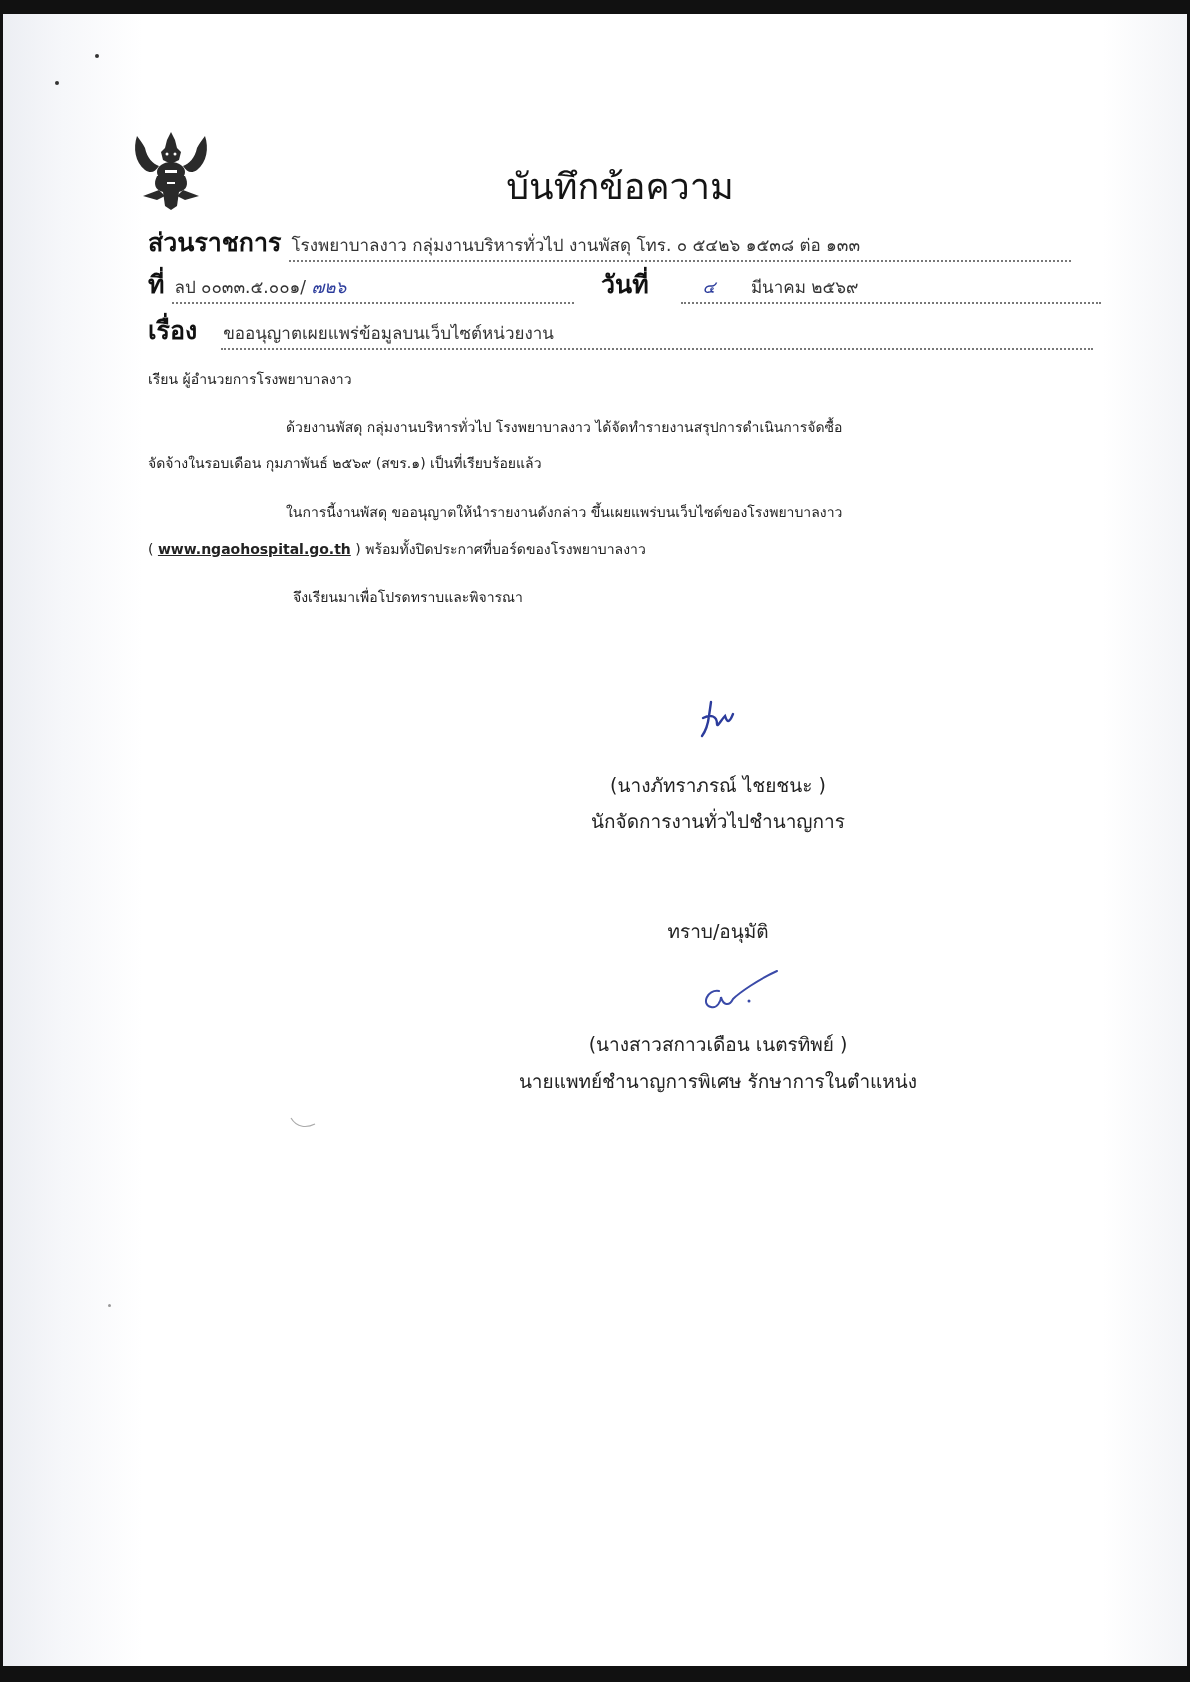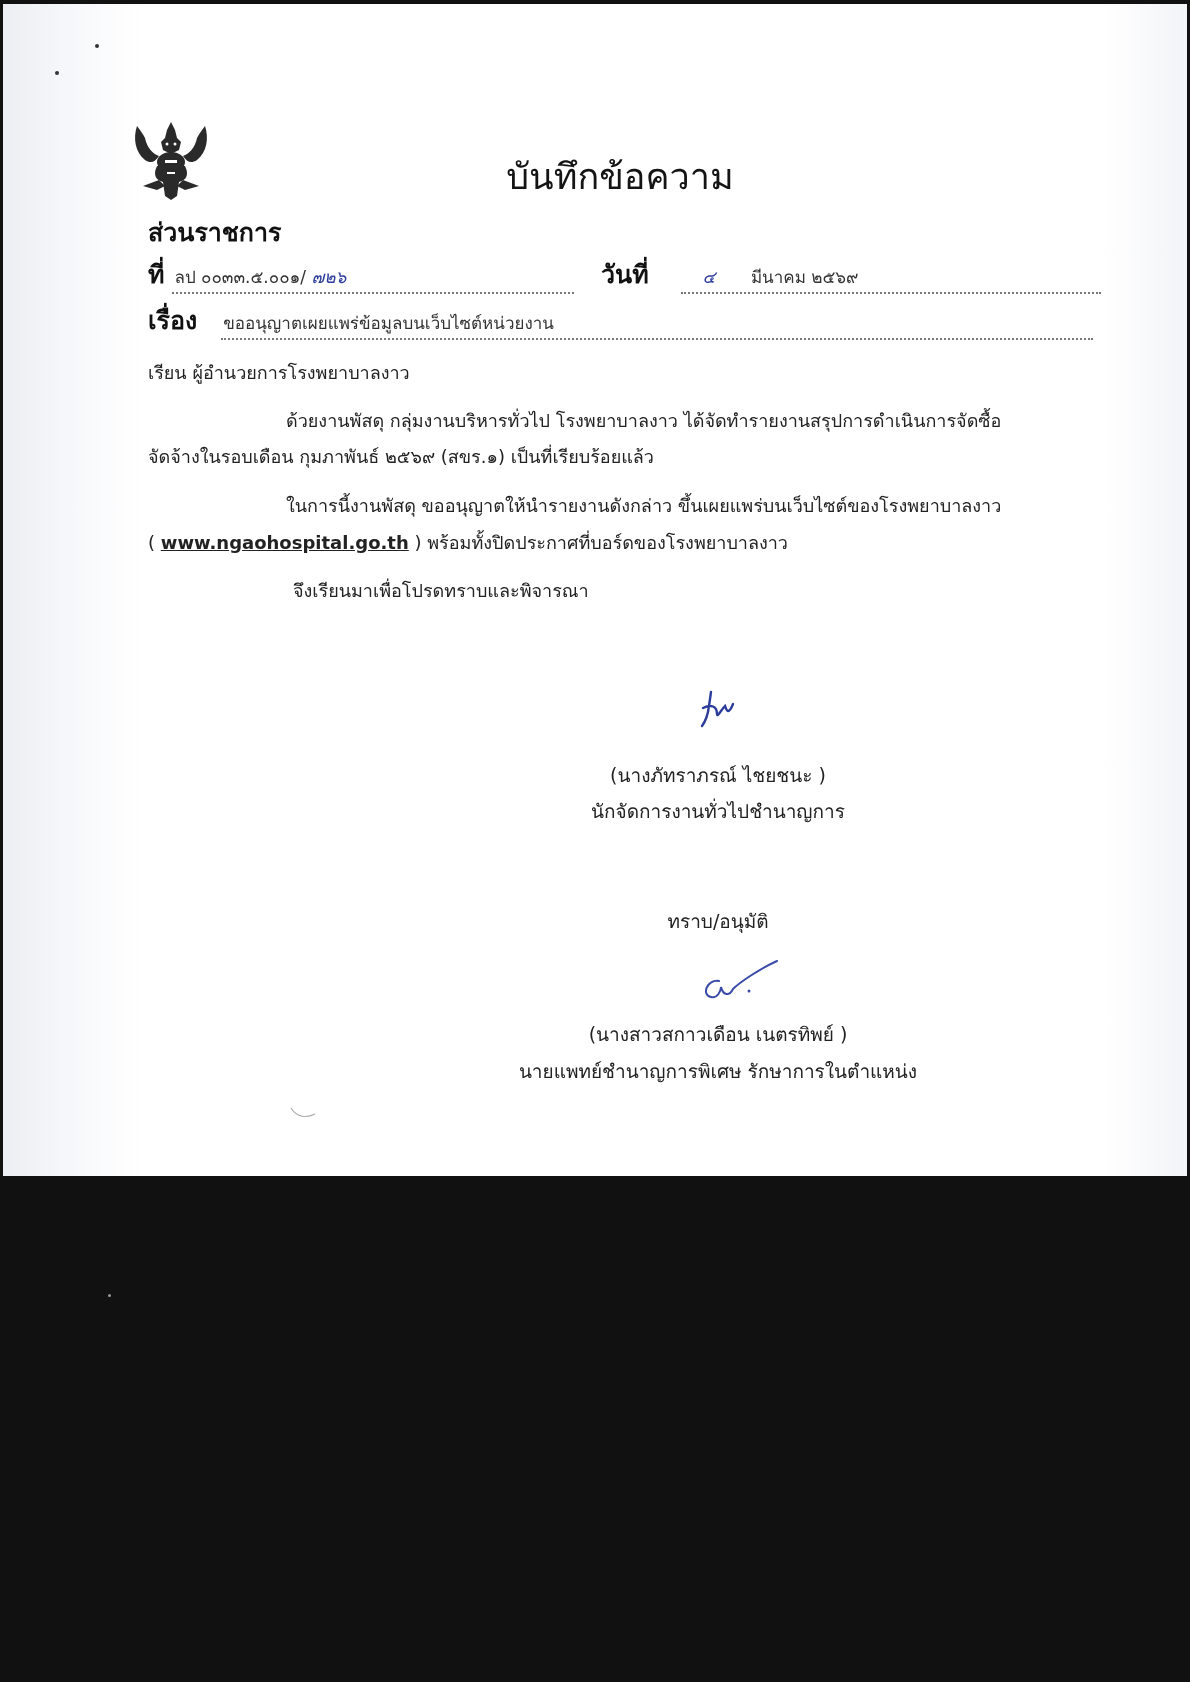--- a/index.html
+++ b/index.html
@@ -11,23 +11,23 @@
       width: 1190px;
       height: 1682px;
       position: relative;
       overflow: hidden;
       font-family: "DejaVu Sans", "Liberation Sans", sans-serif;
       color: #1a1a1a;
     }
     .scan {
       position: absolute;
       left: 3px;
-      top: 4px;
+      top: 14px;
       width: 1184px;
-      height: 1172px;
+      height: 1652px;
       background: linear-gradient(90deg, #eceef3 0px, #f6f7fa 60px, #ffffff 140px, #ffffff 1100px, #f3f4f7 1184px);
     }
     .speck { position: absolute; border-radius: 50%; background: #333; }
     .emblem { position: absolute; left: 128px; top: 112px; width: 80px; height: 86px; }
     .title {
       position: absolute;
       left: 0; right: 0;
       top: 144px;
       text-align: center;
       font-size: 36px;
@@ -56,21 +56,21 @@
       flex: none;
       overflow: hidden;
     }
     .hand {
       font-family: "DejaVu Serif", serif;
       font-style: italic;
       color: #2c3c9c;
     }
     .body-text {
       position: absolute;
-      font-size: 18px;
+      font-size: 14px;
       color: #222;
       white-space: nowrap;
     }
     .link { text-decoration: underline; color: #222; font-weight: bold; }
     .center-block {
       position: absolute;
       text-align: center;
       font-size: 19px;
       color: #222;
       white-space: nowrap;
@@ -104,20 +104,21 @@
       <circle cx="44" cy="28" r="1.5"></circle>
       <rect x="34" y="44" width="12" height="3"></rect>
       <rect x="36" y="56" width="8" height="2"></rect>
     </g>
   </svg>
 
   <div class="title">บันทึกข้อความ</div>
 
   <div class="field-row" style="top:208px;">
     <span class="field-label">ส่วนราชการ</span>
+    <span class="field-value" style="width:780px;">โรงพยาบาลงาว  กลุ่มงานบริหารทั่วไป   งานพัสดุ     โทร. ๐ ๕๔๒๖ ๑๕๓๘ ต่อ ๑๓๓</span>
   </div>
 
   <div class="field-row" style="top:250px;">
     <span class="field-label">ที่</span>
     <span class="field-value" style="width:400px;">
       <span>ลป ๐๐๓๓.๕.๐๐๑/</span>
       <span class="hand">๗๒๖</span>
     </span>
   </div>
 

